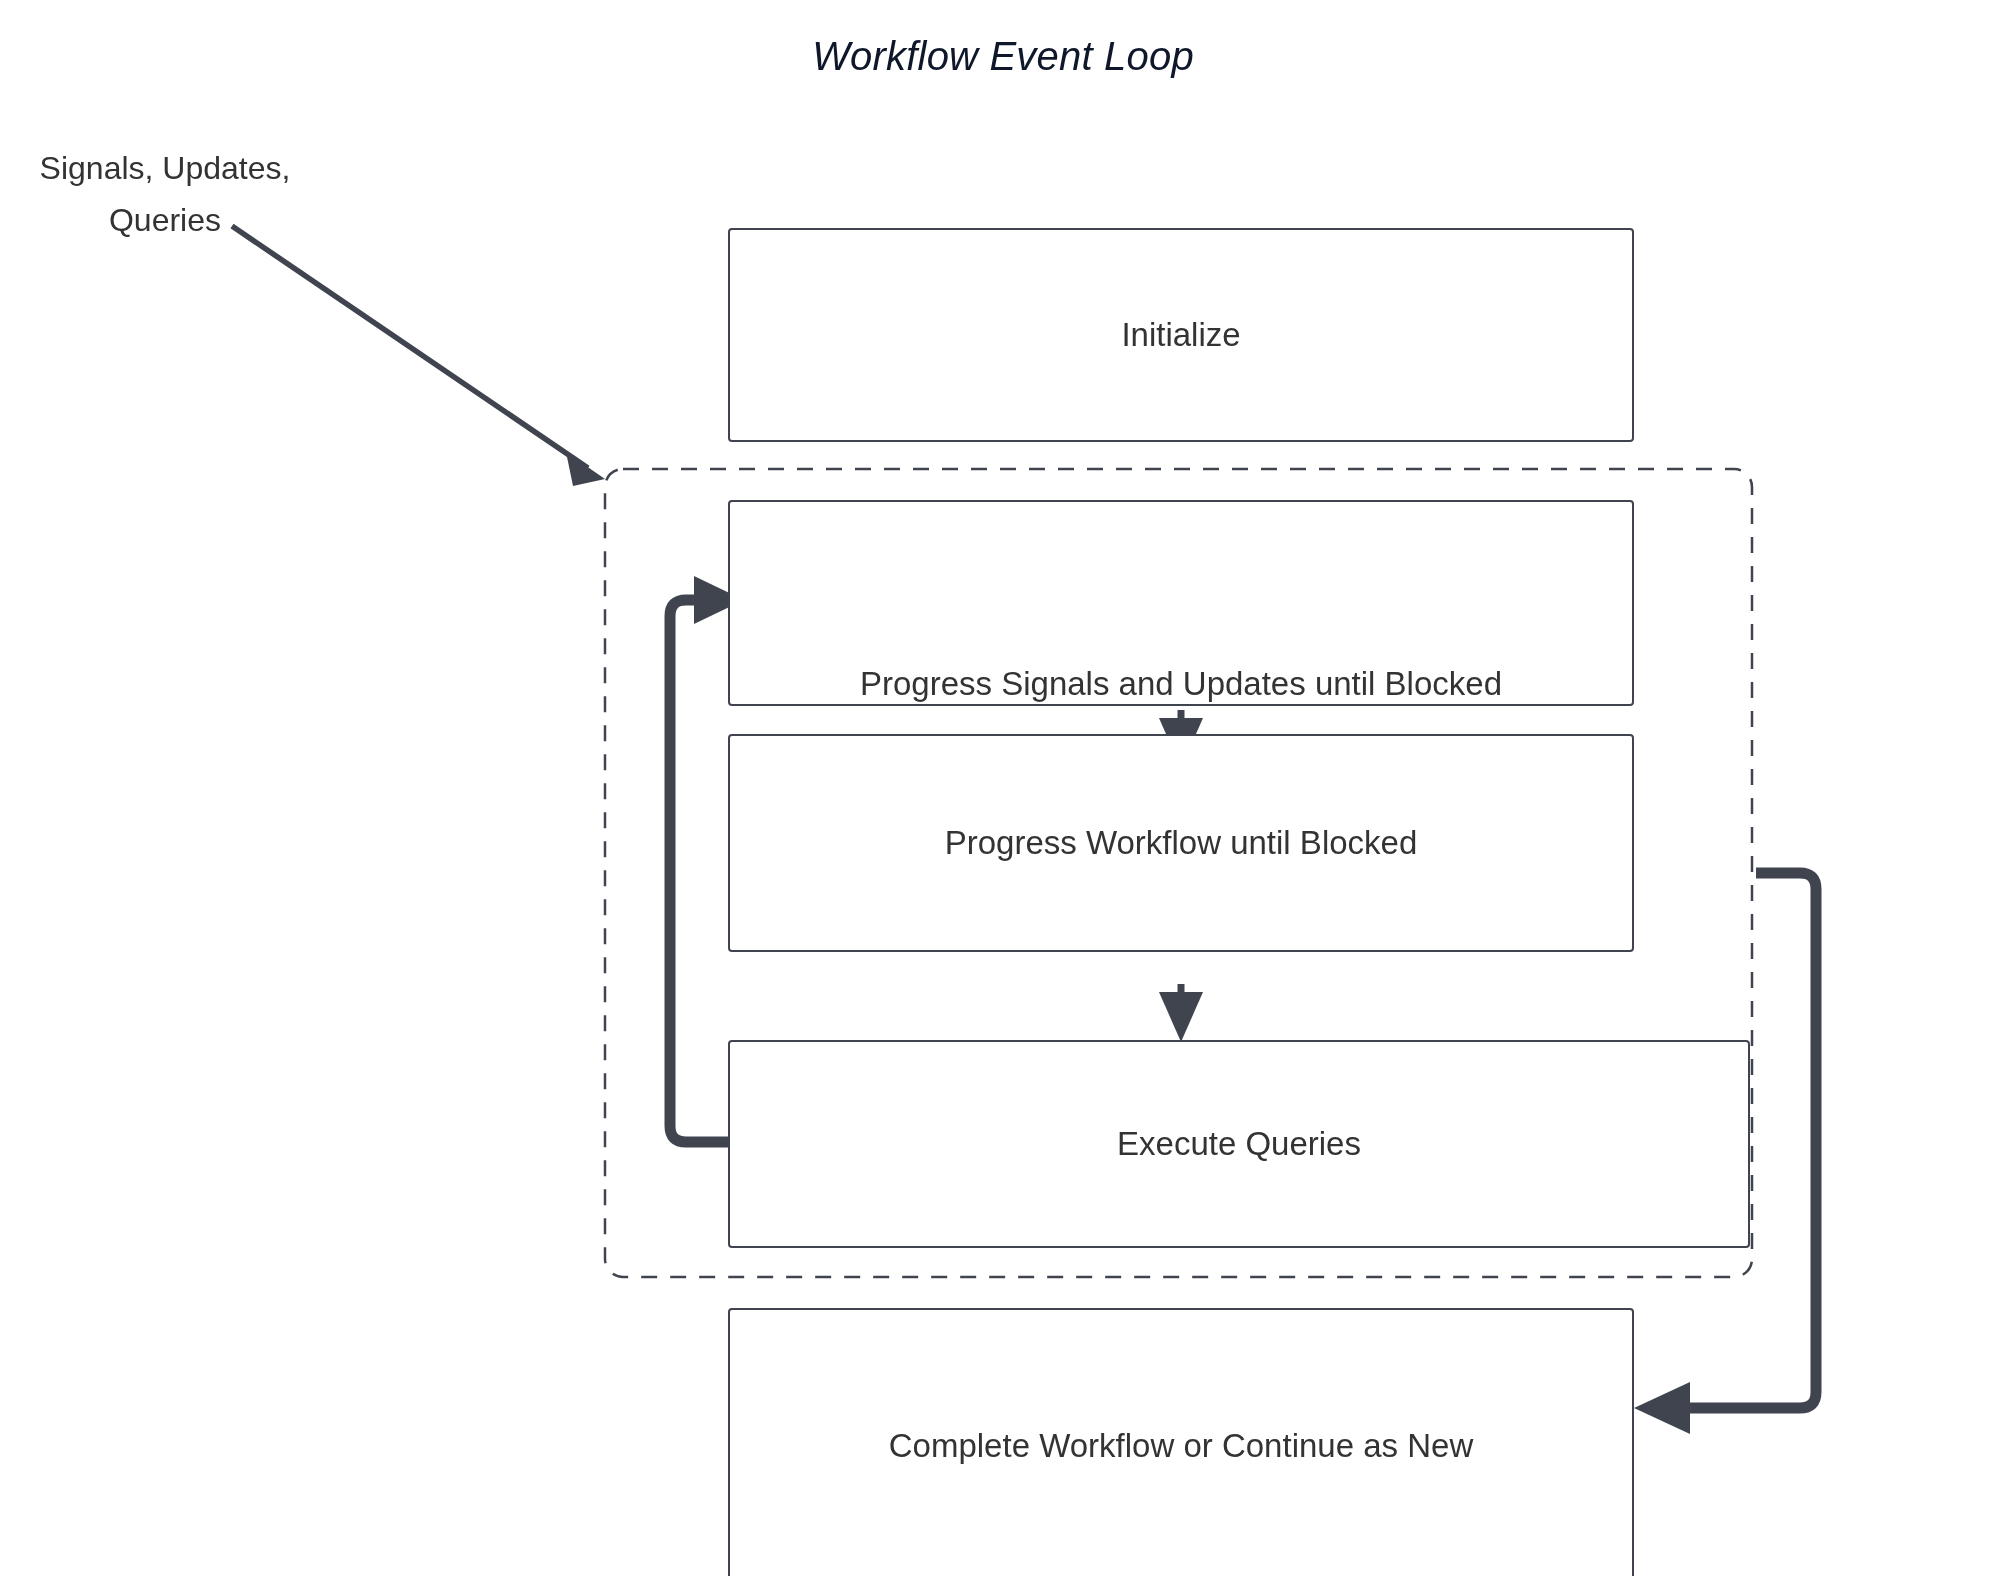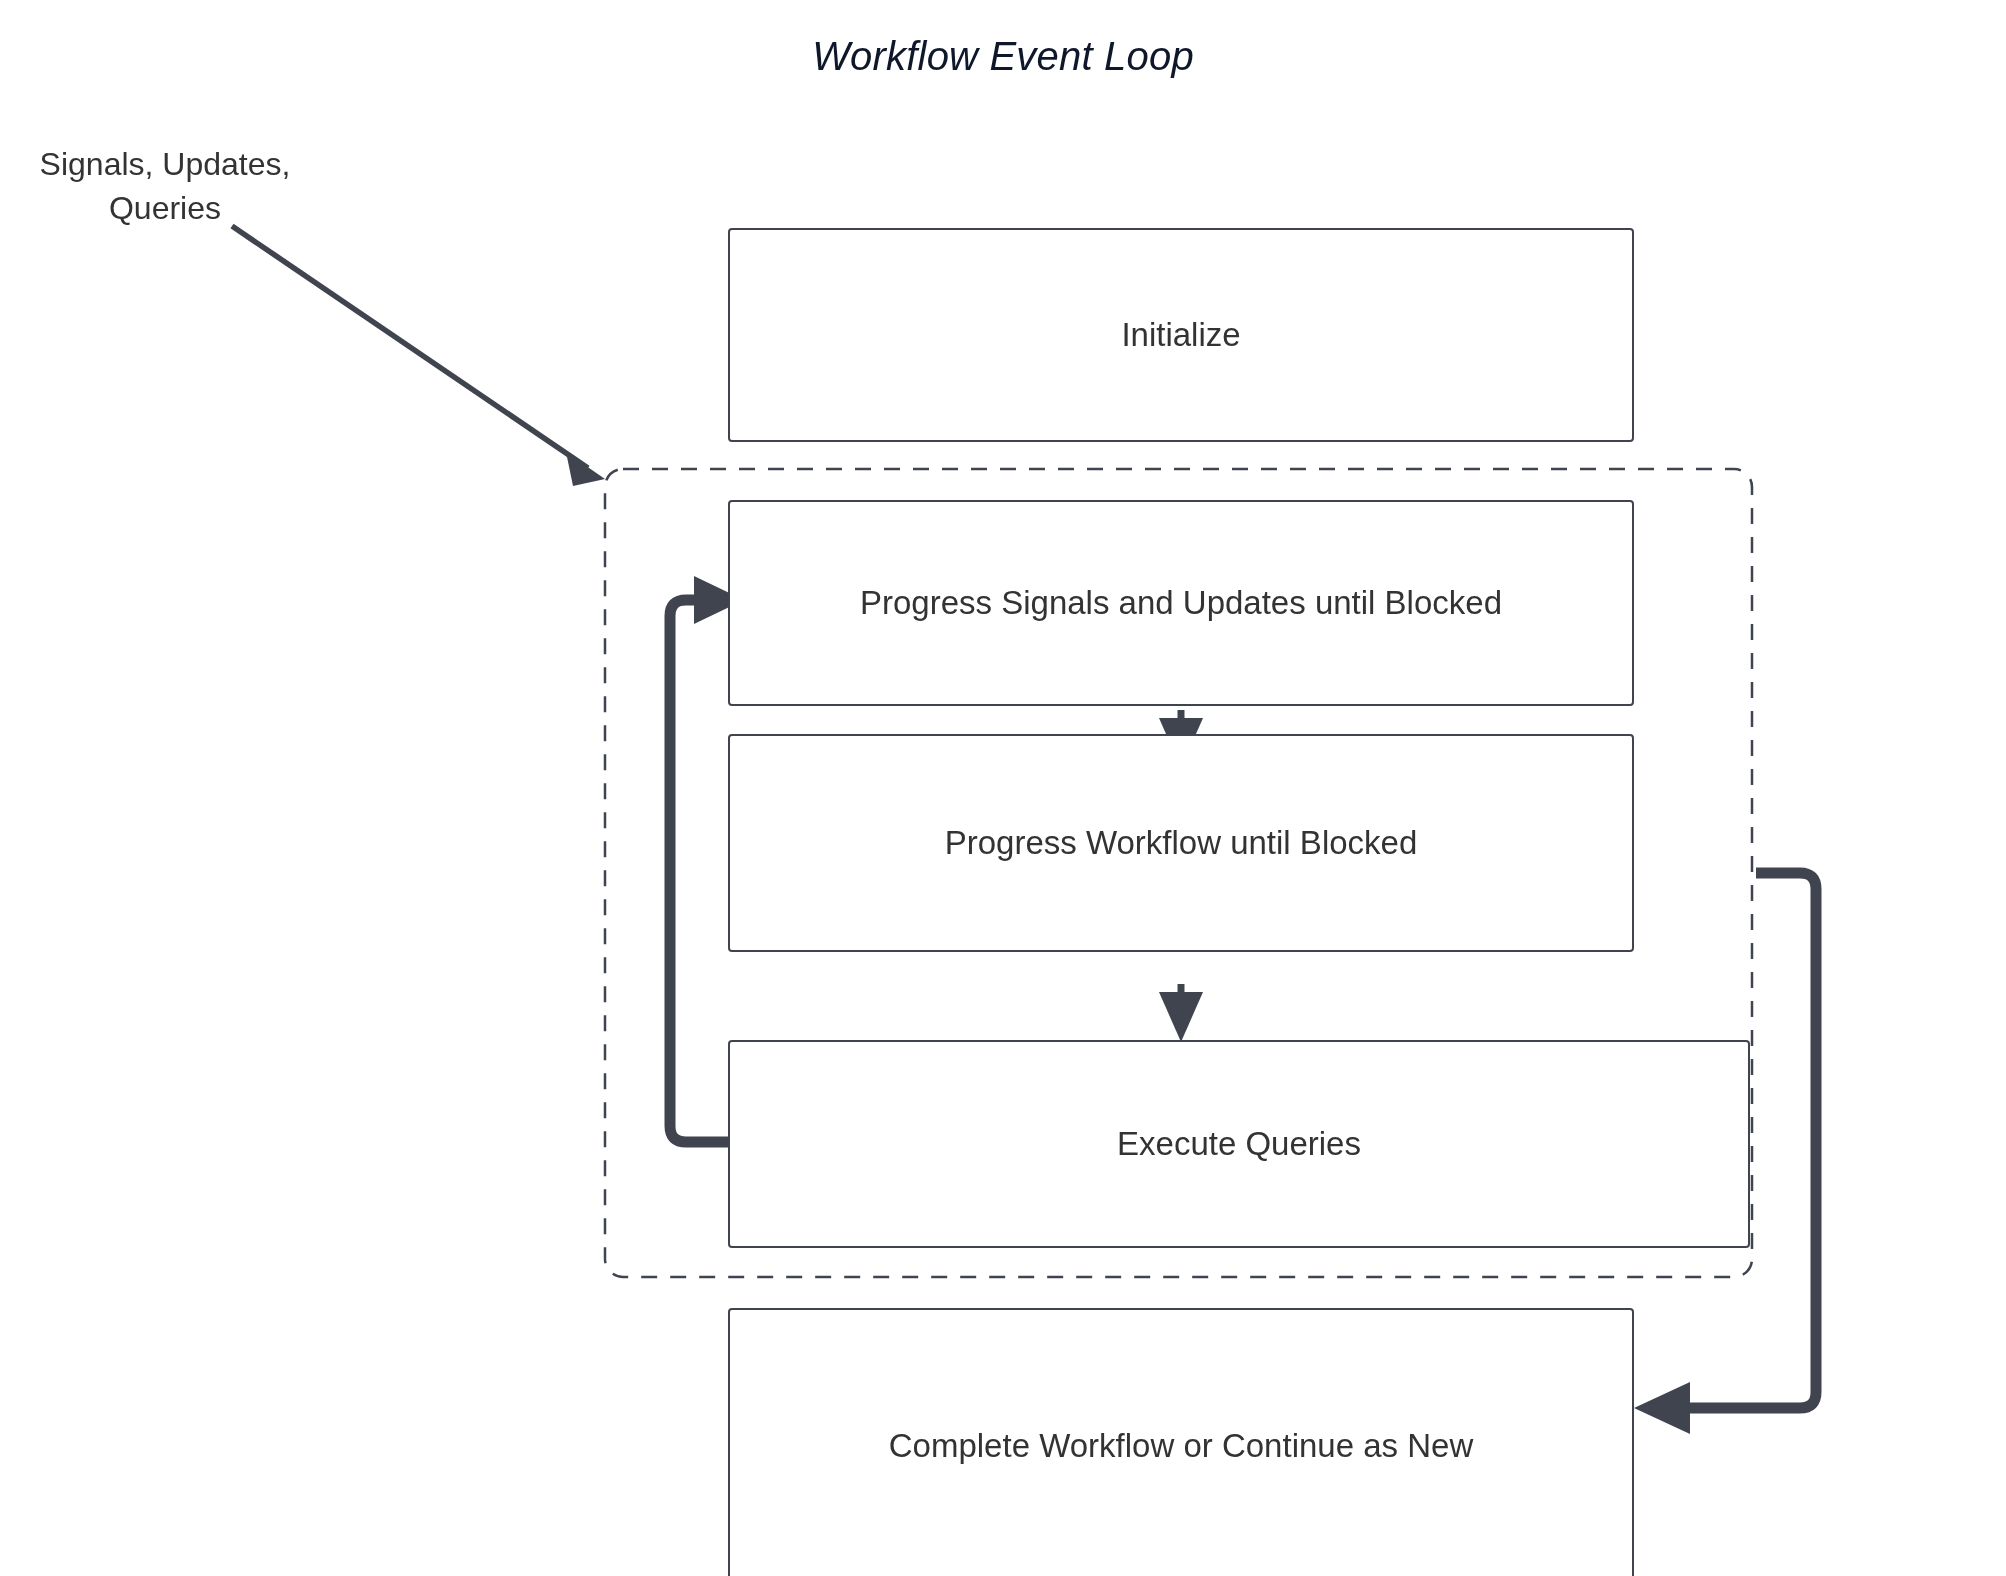--- a/index.html
+++ b/index.html
@@ -32,21 +32,21 @@
   }
 
   
   #input-label {
     position: absolute;
     left: 20px;
     top: 142px;
     width: 290px;
     text-align: center;
     font-size: 32px;
-    line-height: 44px;
+    line-height: 52px;
     color: #333333;
     white-space: pre-line;
   }
 
   
   #connectors {
     position: absolute;
     left: 0;
     top: 0;
     width: 2006px;
@@ -66,21 +66,21 @@
   }
   .node-label {
     font-size: 33px;
     color: #333333;
     text-align: center;
     padding: 0 24px;
     line-height: 40px;
   }
 
   #node-initialize       { left: 728px;  top: 228px;  width: 906px; height: 214px; }
-  #node-progress-signals { left: 728px;  top: 500px;  width: 906px; height: 206px; }
+  #node-progress-signals { left: 728px;  top: 500px;  width: 906px; height: 206px; align-items: flex-end; }
   #node-progress-workflow{ left: 728px;  top: 734px;  width: 906px; height: 218px; }
   #node-execute-queries  { left: 728px;  top: 1040px; width: 1022px; height: 208px; }
   #node-complete         { left: 728px;  top: 1308px; width: 906px; height: 276px; }
 </style>
 </head>
 <body>
 
 <div id="canvas">
 
   <div id="diagram-title">Workflow Event Loop</div>

